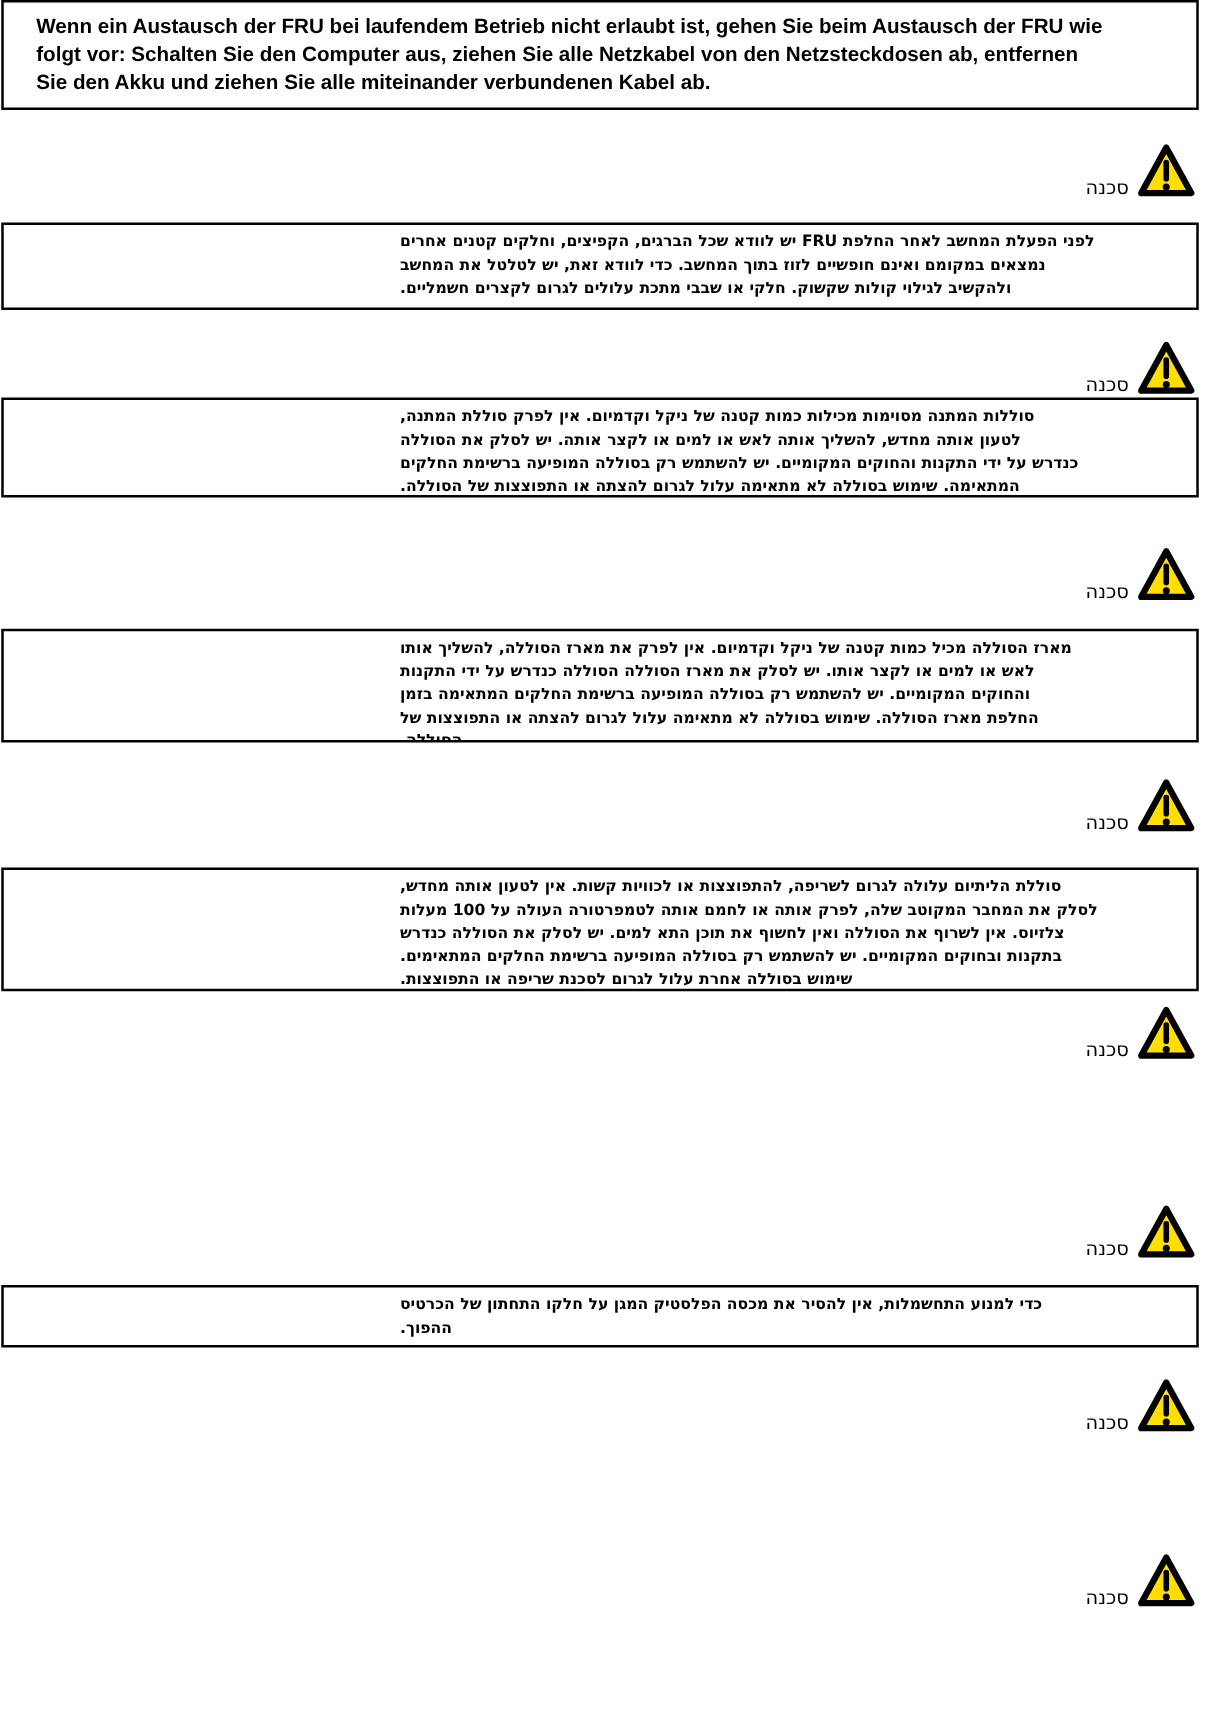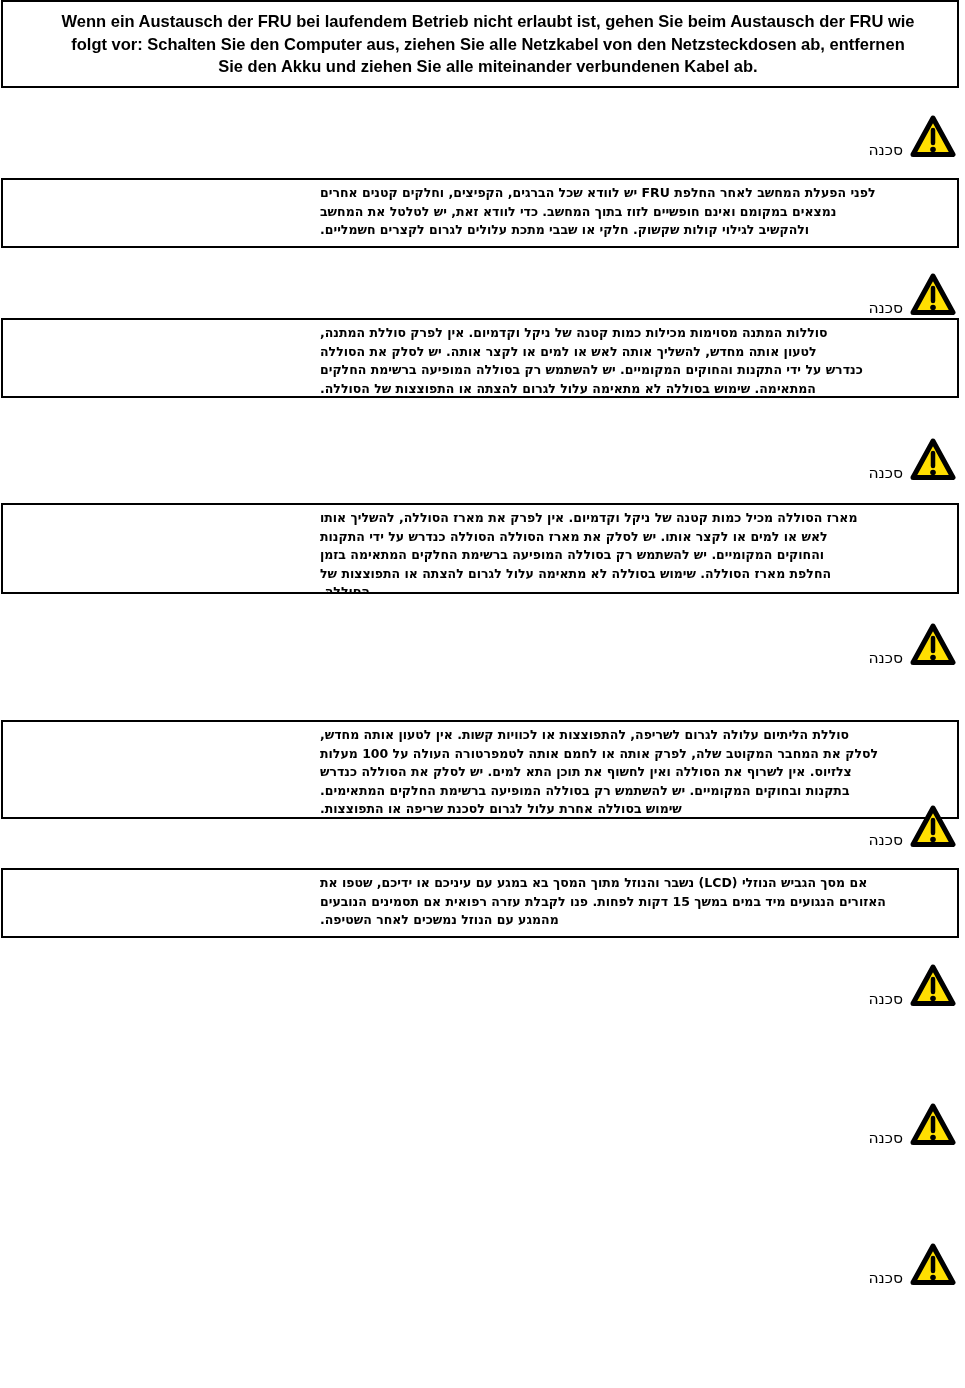--- a/index.html
+++ b/index.html
@@ -29,21 +29,21 @@
     top: 0;
     height: 88px;
   }
   .de-text {
     white-space: pre-line;
     font-family: "Liberation Sans", sans-serif;
     font-weight: bold;
     font-size: 16.5px;
     line-height: 22.5px;
     padding: 8px 10px 0 26px;
-    text-align: center;
+    text-align: left;
   }
   .he-text {
     white-space: pre-line;
     direction: rtl;
     text-align: left;
     font-family: "DejaVu Sans", sans-serif;
     font-weight: bold;
     font-size: 12.5px;
     line-height: 18.5px;
     width: 625px;
@@ -140,56 +140,55 @@
     <span class="danger-label">סכנה</span>
     <span class="danger-icon">
       <svg width="46" height="46" viewBox="0 0 46 46">
         <path d="M23 4 L43 40.5 H3 Z" fill="#FFDE00" stroke="#000000" stroke-width="5" stroke-linejoin="round"></path>
         <line x1="23" y1="16" x2="23" y2="29" stroke="#000000" stroke-width="4.5" stroke-linecap="round"></line>
         <circle cx="23" cy="35.5" r="2.8" fill="#000000"></circle>
       </svg>
     </span>
   </div>
 
-  <section class="box" style="top:720px;height:99px">
+  <section class="box" style="top:694px;height:99px">
     <div class="he-text">סוללת הליתיום עלולה לגרום לשריפה, להתפוצצות או לכוויות קשות. אין לטעון אותה מחדש,
 לסלק את המחבר המקוטב שלה, לפרק אותה או לחמם אותה לטמפרטורה העולה על 100 מעלות
 צלזיוס. אין לשרוף את הסוללה ואין לחשוף את תוכן התא למים. יש לסלק את הסוללה כנדרש
 בתקנות ובחוקים המקומיים. יש להשתמש רק בסוללה המופיעה ברשימת החלקים המתאימים.
 שימוש בסוללה אחרת עלול לגרום לסכנת שריפה או התפוצצות.</div>
   </section>
 
   <div class="danger-row" style="top:804px">
     <span class="danger-label">סכנה</span>
     <span class="danger-icon">
       <svg width="46" height="46" viewBox="0 0 46 46">
         <path d="M23 4 L43 40.5 H3 Z" fill="#FFDE00" stroke="#000000" stroke-width="5" stroke-linejoin="round"></path>
         <line x1="23" y1="16" x2="23" y2="29" stroke="#000000" stroke-width="4.5" stroke-linecap="round"></line>
         <circle cx="23" cy="35.5" r="2.8" fill="#000000"></circle>
       </svg>
     </span>
   </div>
 
-  <section class="box" style="top:868px;height:70px">
-    <div class="he-text">אם מסך הגביש הנוזלי (LCD) נשבר והנוזל מתוך המסך בא במגע עם עיניכם או ידיכם, שטפו את
-האזורים הנגועים מיד במים במשך 15 דקות לפחות. פנו לקבלת עזרה רפואית אם תסמינים הנובעים
-מהמגע עם הנוזל נמשכים לאחר השטיפה.</div>
-  </section>
 
   <div class="danger-row" style="top:963px">
     <span class="danger-label">סכנה</span>
     <span class="danger-icon">
       <svg width="46" height="46" viewBox="0 0 46 46">
         <path d="M23 4 L43 40.5 H3 Z" fill="#FFDE00" stroke="#000000" stroke-width="5" stroke-linejoin="round"></path>
         <line x1="23" y1="16" x2="23" y2="29" stroke="#000000" stroke-width="4.5" stroke-linecap="round"></line>
         <circle cx="23" cy="35.5" r="2.8" fill="#000000"></circle>
       </svg>
     </span>
   </div>
 
+  <section class="box" style="top:1028px;height:50px">
+    <div class="he-text">כדי למנוע התחשמלות, אין להסיר את מכסה הפלסטיק המגן על חלקו התחתון של הכרטיס
+ההפוך.</div>
+  </section>
 
   <div class="danger-row" style="top:1102px">
     <span class="danger-label">סכנה</span>
     <span class="danger-icon">
       <svg width="46" height="46" viewBox="0 0 46 46">
         <path d="M23 4 L43 40.5 H3 Z" fill="#FFDE00" stroke="#000000" stroke-width="5" stroke-linejoin="round"></path>
         <line x1="23" y1="16" x2="23" y2="29" stroke="#000000" stroke-width="4.5" stroke-linecap="round"></line>
         <circle cx="23" cy="35.5" r="2.8" fill="#000000"></circle>
       </svg>
     </span>

